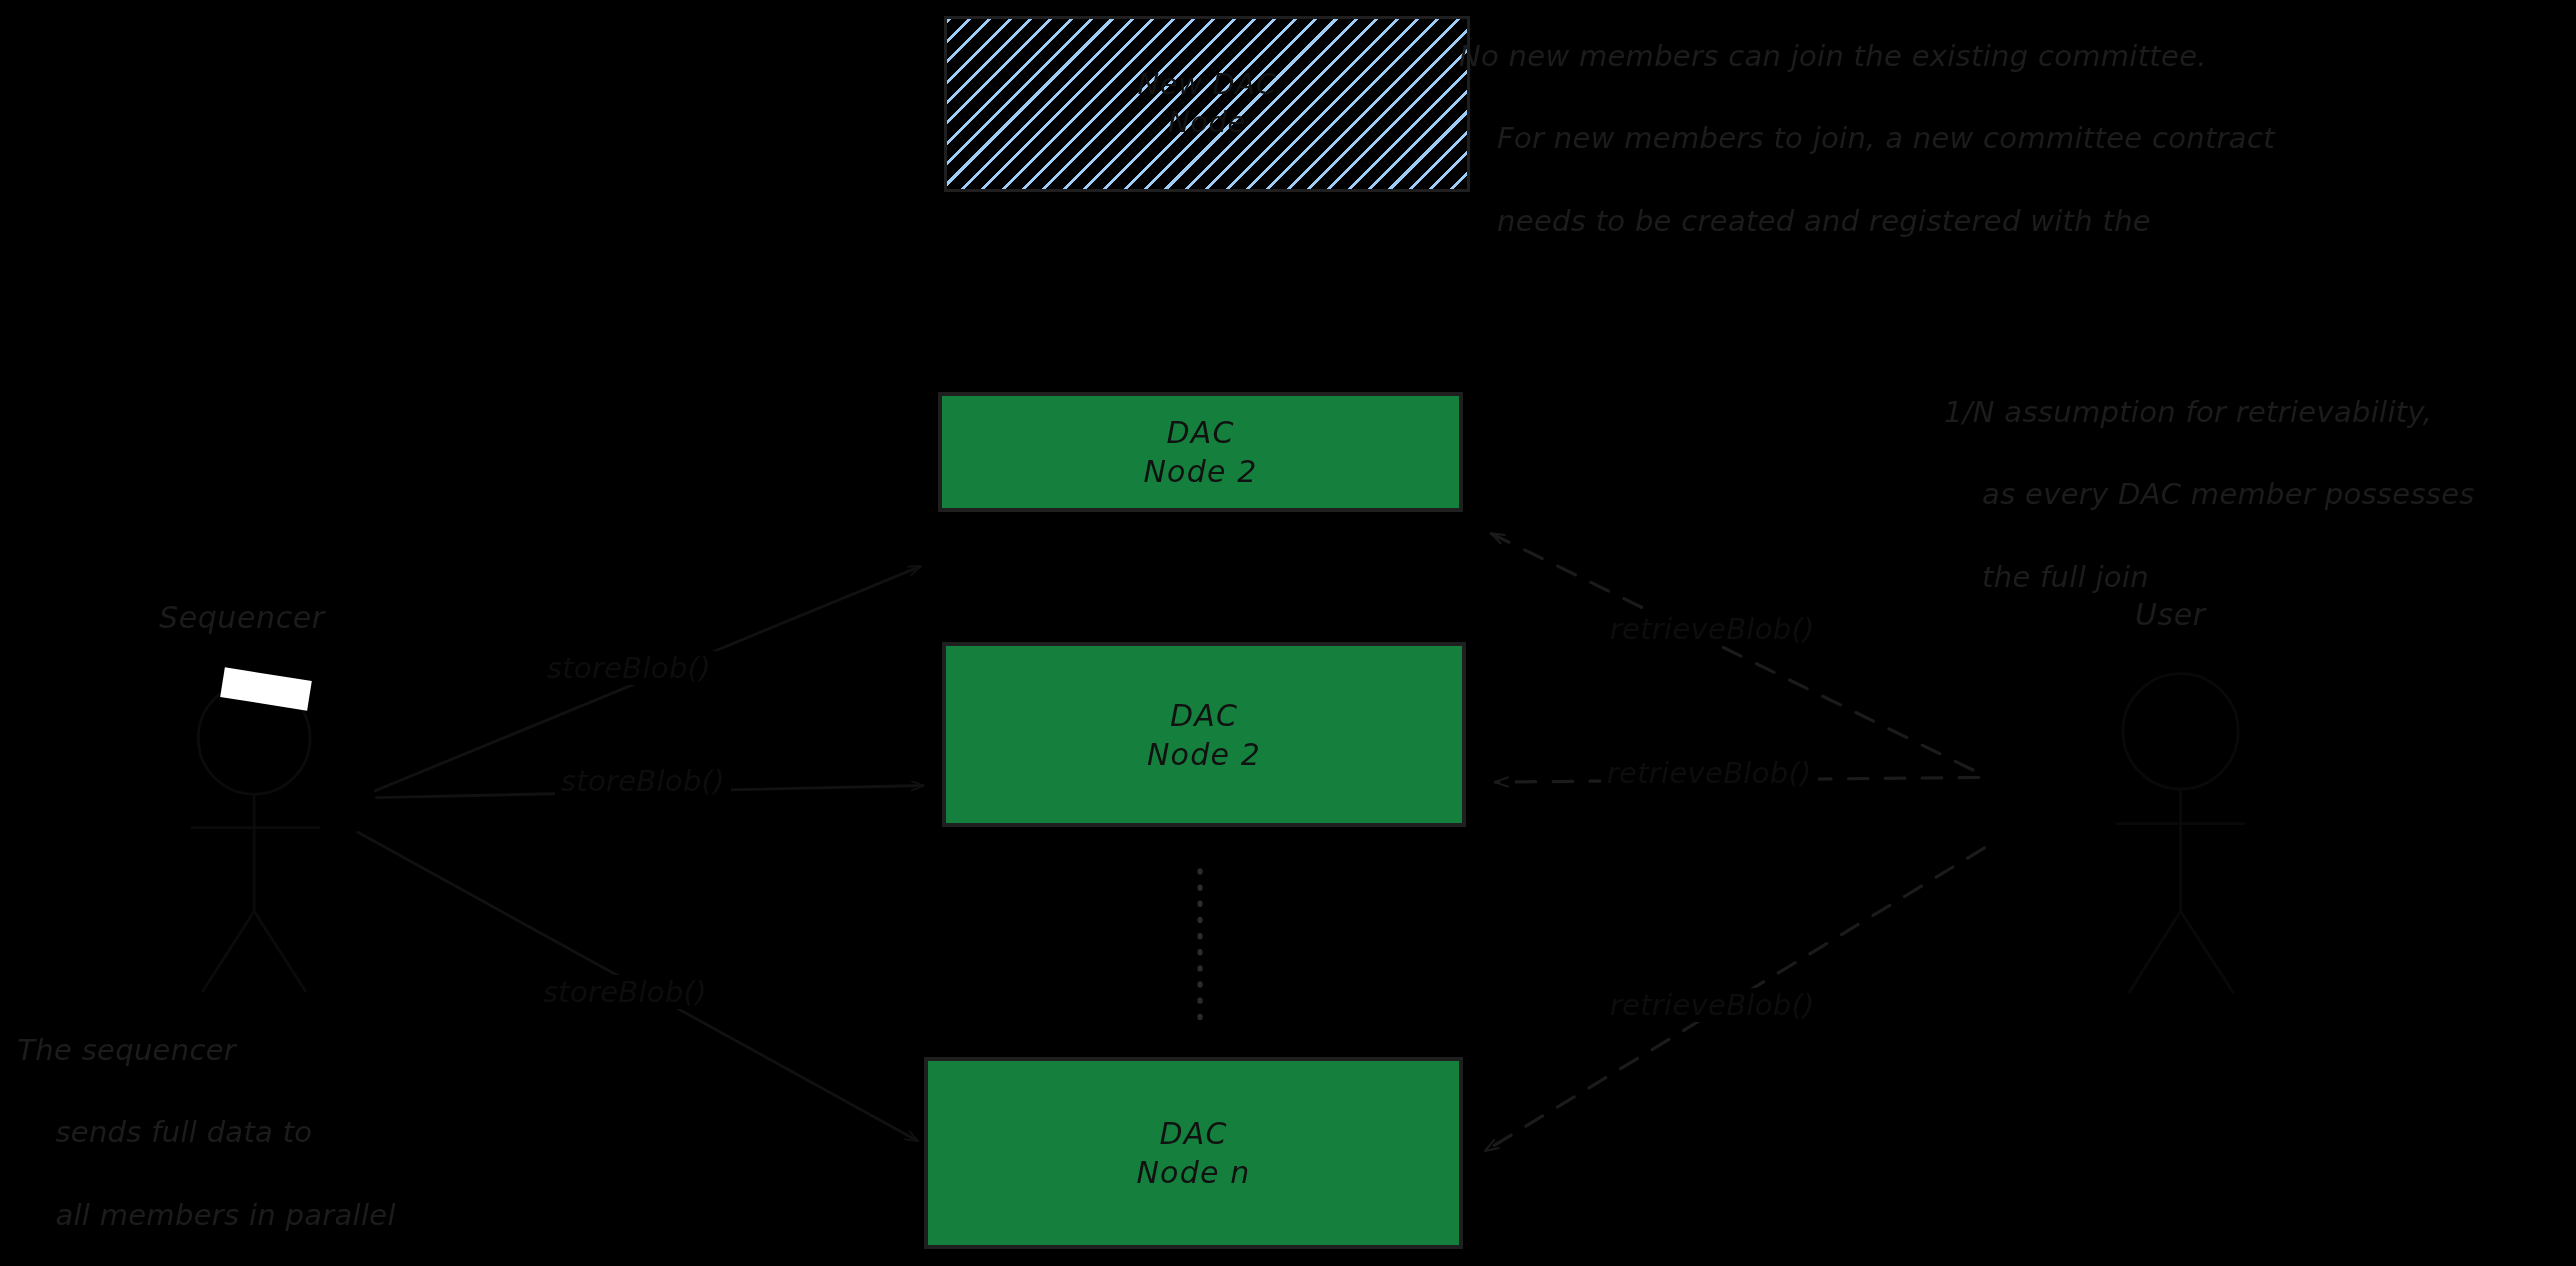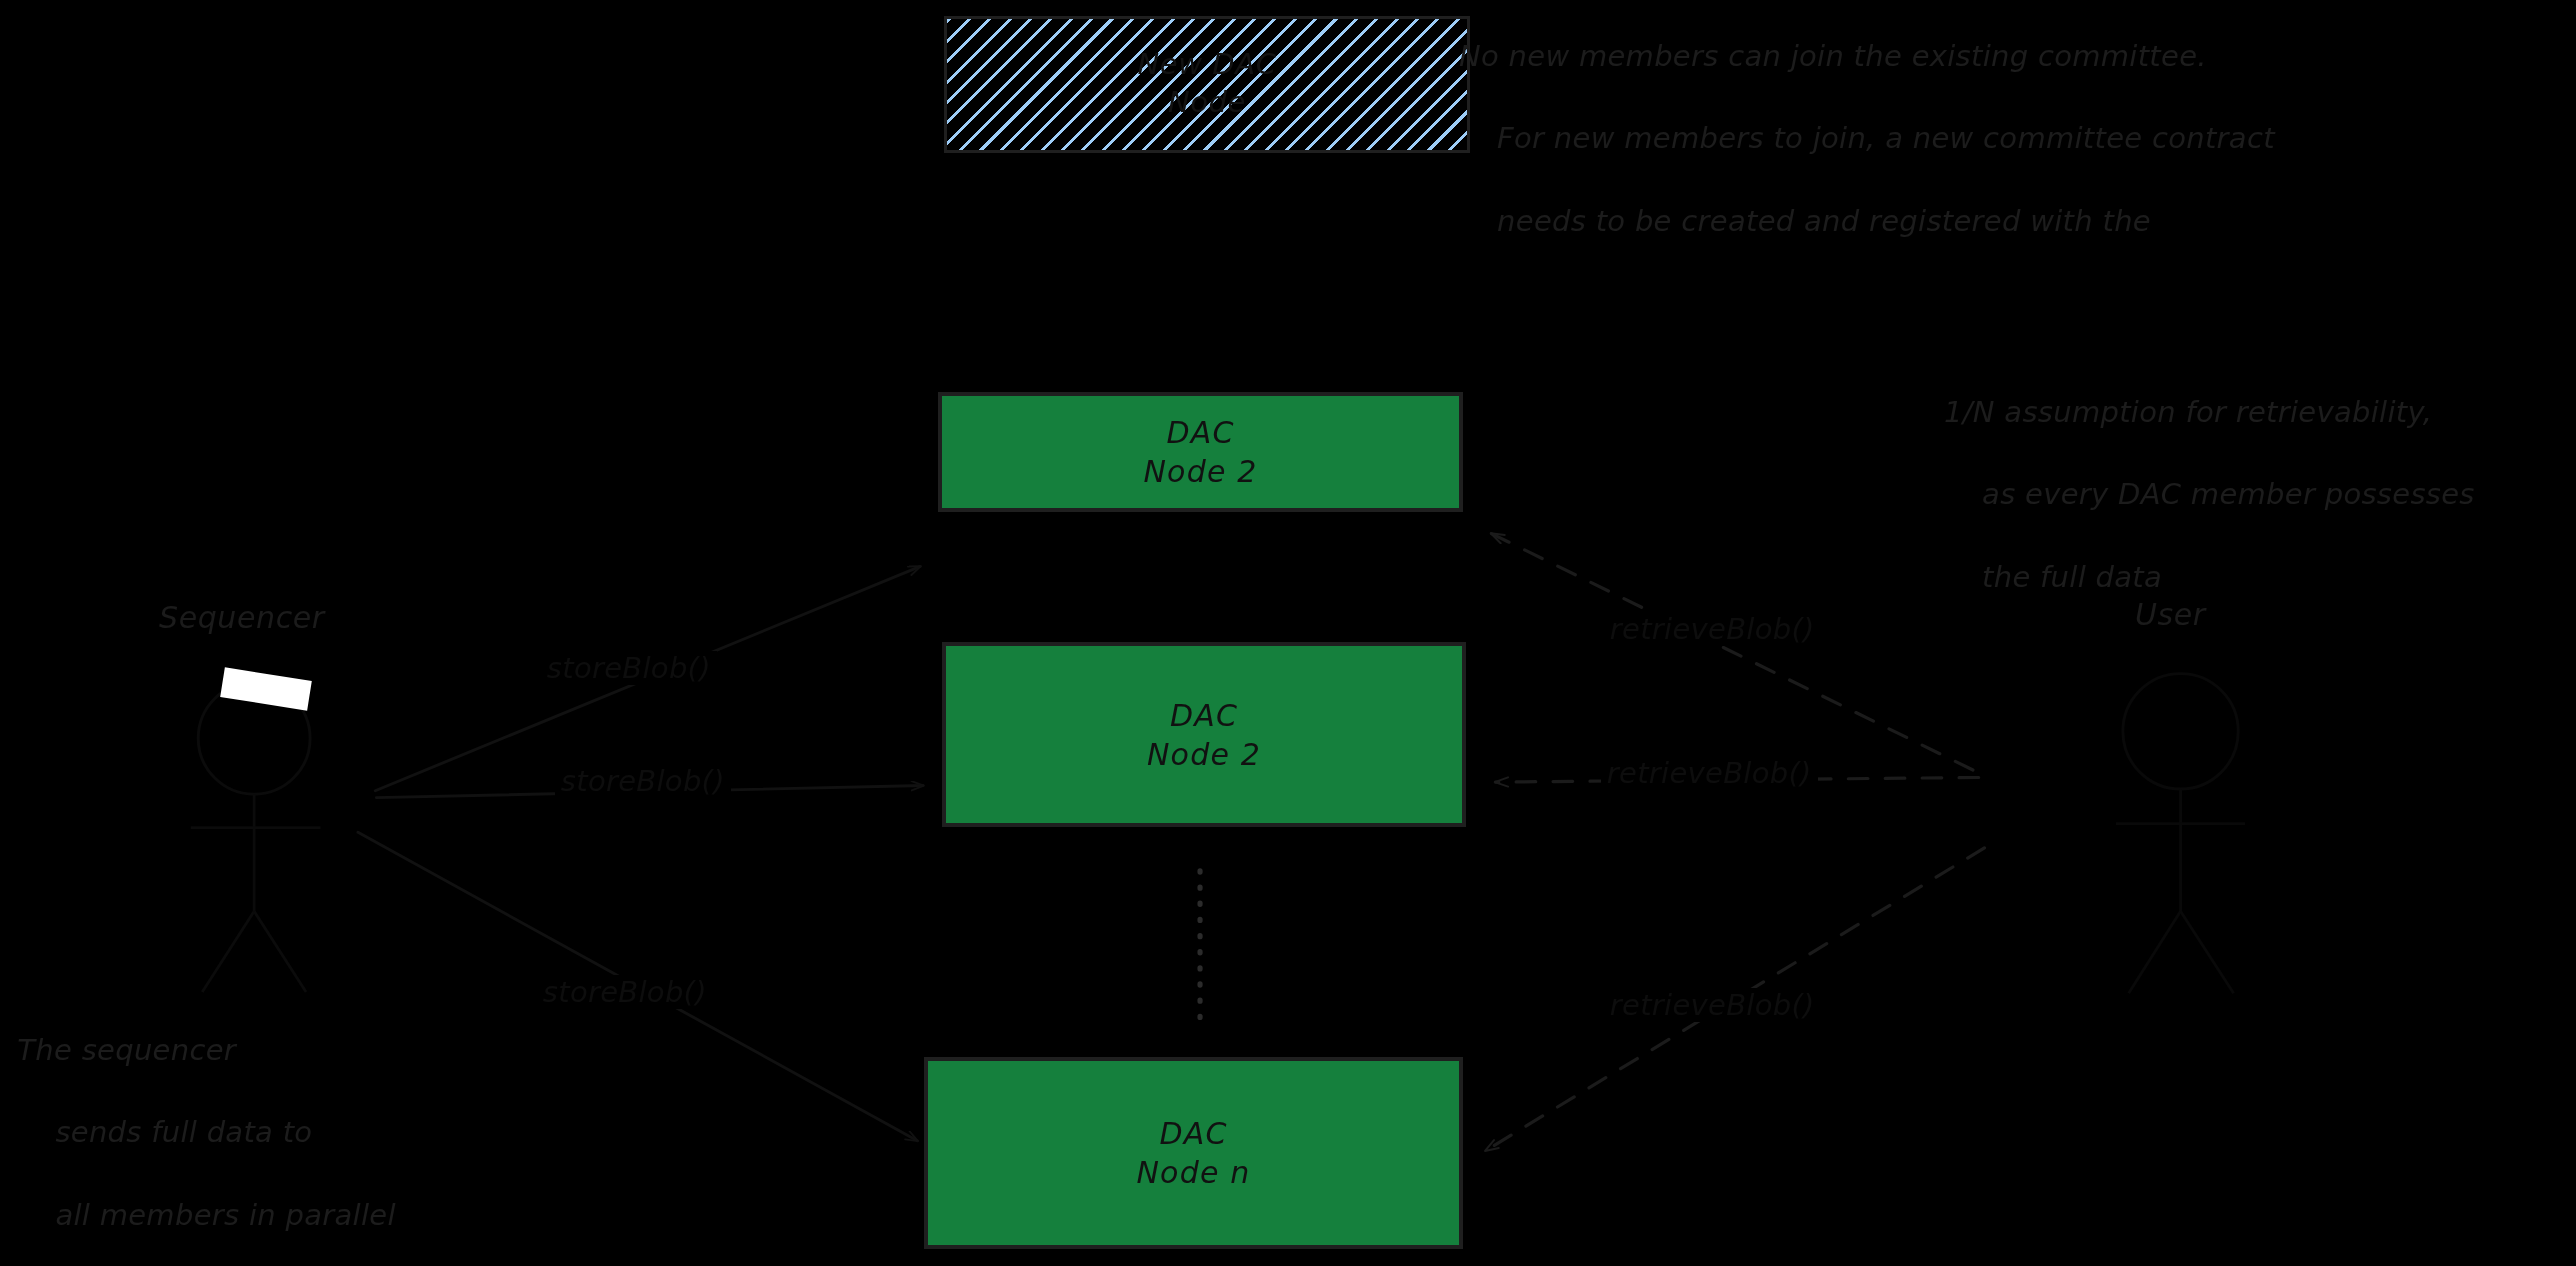--- a/index.html
+++ b/index.html
@@ -139,33 +139,33 @@
 
     <g stroke="#0b0b0b" stroke-width="5" fill="none" opacity="0.85">
       <circle cx="3780" cy="1268" r="100"></circle>
       <line x1="3780" y1="1368" x2="3780" y2="1580"></line>
       <line x1="3668" y1="1428" x2="3892" y2="1428"></line>
       <line x1="3780" y1="1580" x2="3690" y2="1722"></line>
       <line x1="3780" y1="1580" x2="3872" y2="1722"></line>
     </g>
   </svg>
 
-  <div class="hatch-box" style="left:944px; top:15.6px; width:526px; height:137px;">
+  <div class="hatch-box" style="left:944px; top:15.6px; width:526px; height:176px;">
     <div class="line">New DAC</div>
     <div class="line">Node</div>
   </div>
 
   <div class="annot" style="left:1459px; top:23px;margin-top:13px;"><span>No new members can join the existing committee.</span><br>
     <span>For new members to join, a new committee contract</span><br>
     <span>needs to be created and registered with the</span><br>
   </div>
 
   <div class="annot" style="left:1944px; top:392px;"><span>1/N assumption for retrievability,</span><br>
     <span>as every DAC member possesses</span><br>
-    <span>the full data</span>
+    <span>the full join</span>
   </div>
 
   <div class="annot" style="left:17.3px; top:1030px;"><span>The sequencer</span><br>
     <span>sends full data to</span><br>
     <span>all members in parallel</span>
   </div>
 
   <div class="actor-label" style="left:159px; top:577px;margin-top:23px;">Sequencer</div>
 
   <div class="actor-label" style="left:2135px; top:597px;">User</div>

